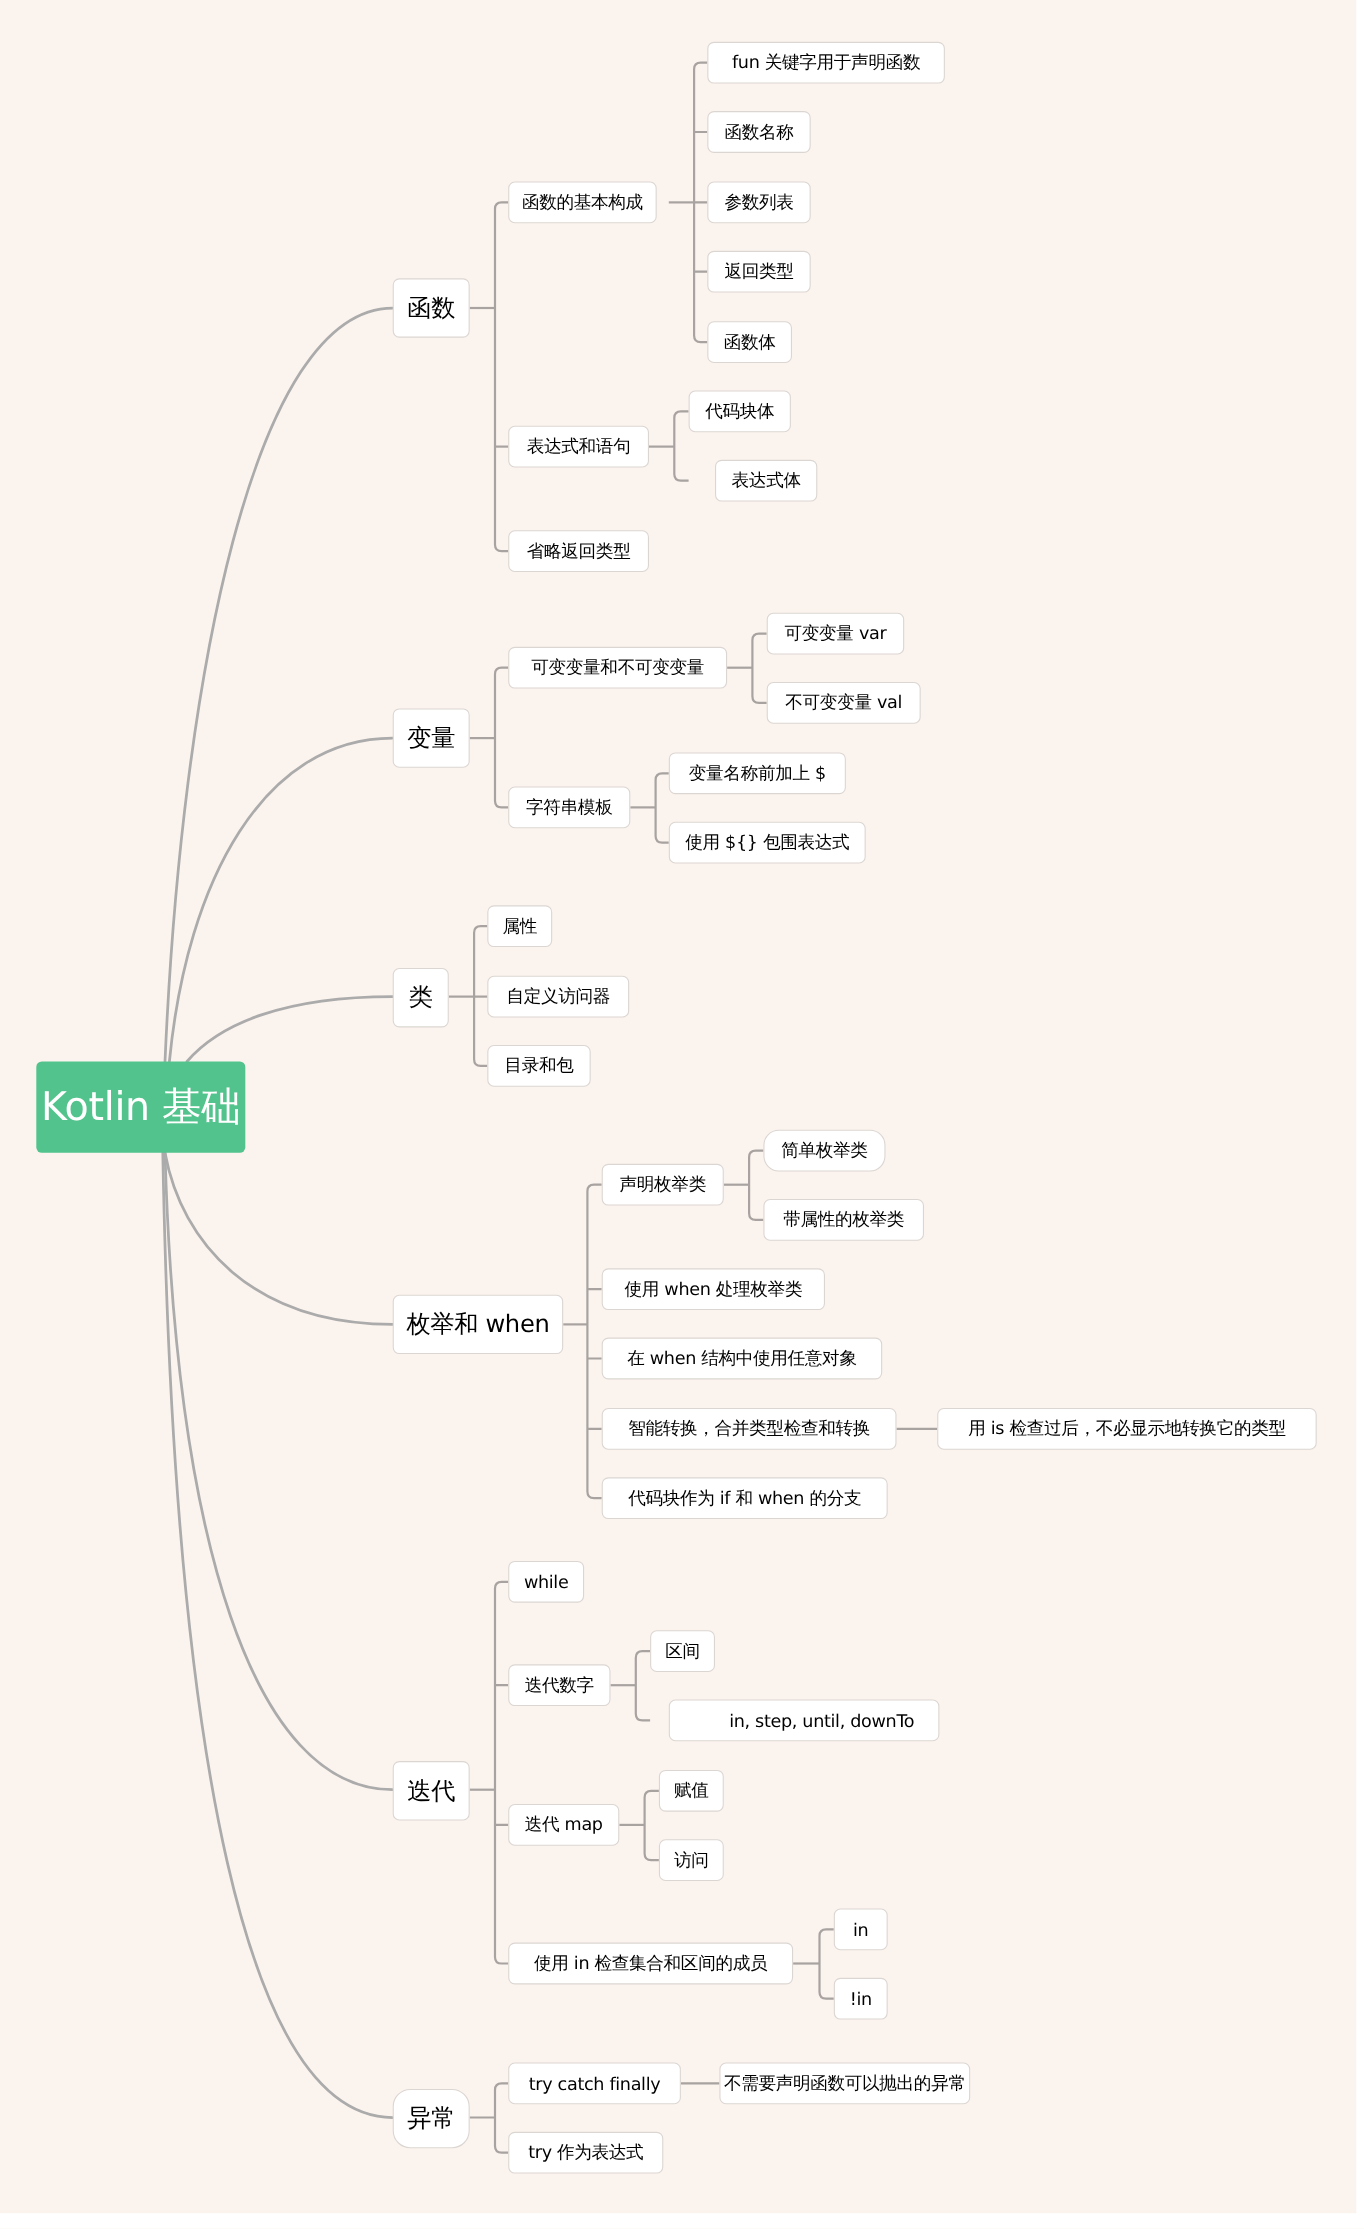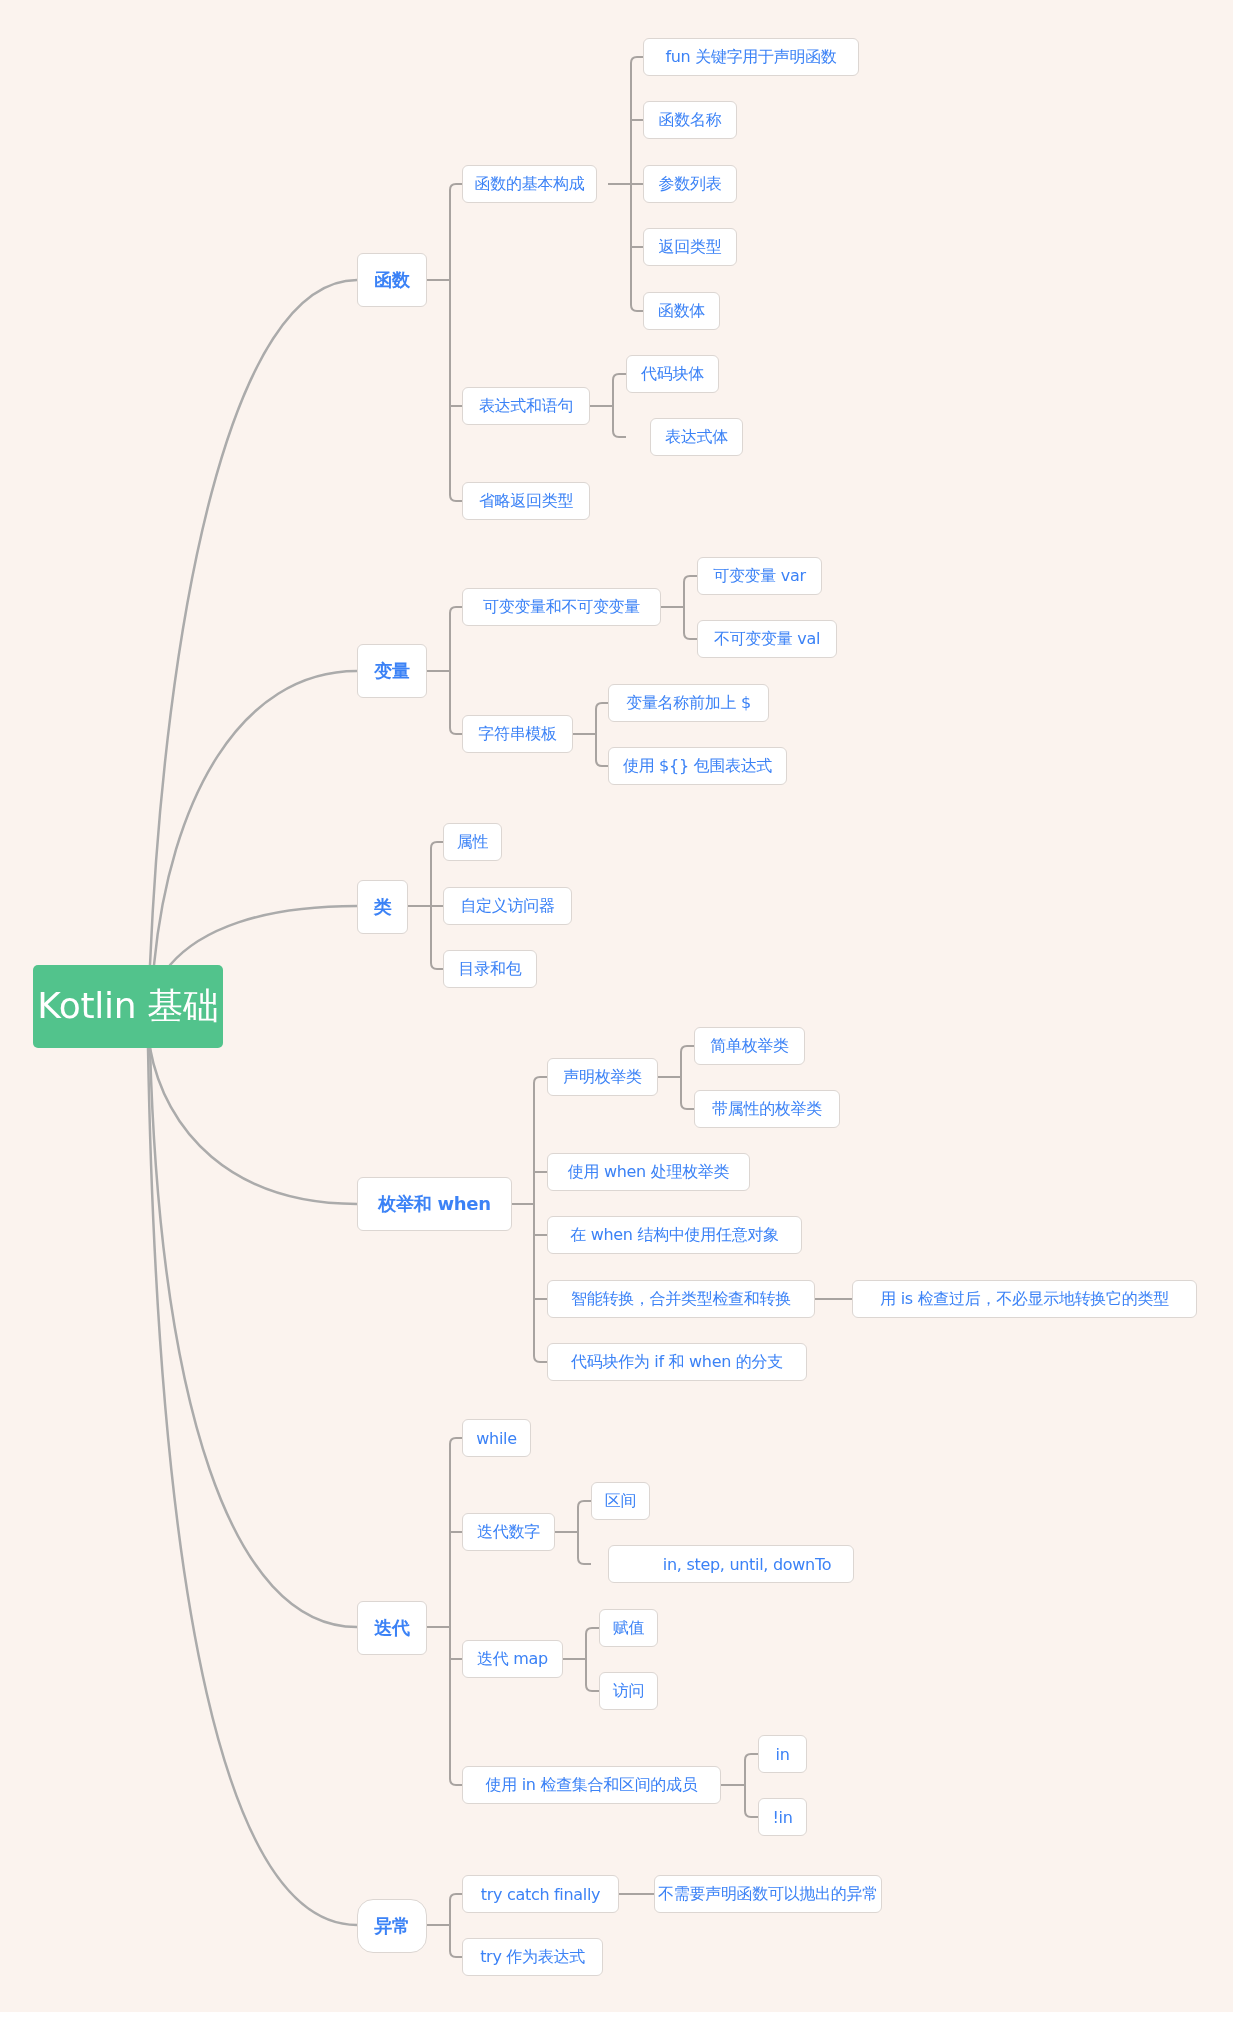--- a/index.html
+++ b/index.html
@@ -1,23 +1,23 @@
 <!DOCTYPE html>
 <html><head>
 <meta charset="utf-8">
 <style>
   html, body { margin:0; padding:0; }
   body { width:1240px; height:2026px; background:#ffffff; position:relative; overflow:hidden;
          font-family:"DejaVu Sans","Liberation Sans",sans-serif; }
   .canvas { position:absolute; left:0; top:0; width:1233px; height:2012px; background:#fbf3ee; }
   svg.lines { position:absolute; left:0; top:0; width:1233px; height:2012px; }
   .node { position:absolute; box-sizing:border-box; background:#ffffff; border:1.5px solid #dcd6d2;
-          border-radius:6px; color:#3b82f6; display:flex; align-items:center; justify-content:center;
+          border-radius:6px; color:#000000; display:flex; align-items:center; justify-content:center;
           white-space:nowrap; font-size:16px; height:38px; letter-spacing:-0.3px; cursor:pointer; }
-  .node.l1 { font-size:18px; height:54px;font-weight:bold; }
+  .node.l1 { font-size:22px; height:54px; }
   .node.root { background:#52c38c; border:none; color:#ffffff; font-size:36px; border-radius:5px; }
 </style>
 </head>
 <body>
 
 <div class="canvas">
   <svg class="lines" viewBox="0 0 1233 2012">
     <g fill="none" stroke="#ababab" stroke-width="2.5" stroke-linecap="round">
 
       <path d="M150 965 C 165 620, 230 280, 357 280"></path>
@@ -96,21 +96,21 @@
   <div class="node" style="left:608px;top:684px;width:161px;">变量名称前加上 $</div>
   <div class="node" style="left:608px;top:747px;width:179px;">使用 ${} 包围表达式</div>
 
   <div class="node l1" style="left:357px;top:880px;width:51px;">类</div>
   <div class="node" style="left:443px;top:823px;width:59px;">属性</div>
   <div class="node" style="left:443px;top:887px;width:129px;">自定义访问器</div>
   <div class="node" style="left:443px;top:950px;width:94px;">目录和包</div>
 
   <div class="node l1" style="left:357px;top:1177px;width:155px;">枚举和 when</div>
   <div class="node" style="left:547px;top:1058px;width:111px;">声明枚举类</div>
-  <div class="node" style="left:694px;top:1027px;width:111px;">简单枚举类</div>
+  <div class="node" style="left:694px;top:1027px;width:111px;border-radius:14px;">简单枚举类</div>
   <div class="node" style="left:694px;top:1090px;width:146px;">带属性的枚举类</div>
   <div class="node" style="left:547px;top:1153px;width:203px;">使用 when 处理枚举类</div>
   <div class="node" style="left:547px;top:1216px;width:255px;">在 when 结构中使用任意对象</div>
   <div class="node" style="left:547px;top:1280px;width:268px;">智能转换，合并类型检查和转换</div>
   <div class="node" style="left:852px;top:1280px;width:345px;">用 is 检查过后，不必显示地转换它的类型</div>
   <div class="node" style="left:547px;top:1343px;width:260px;">代码块作为 if 和 when 的分支</div>
 
   <div class="node l1" style="left:357px;top:1601px;width:70px;">迭代</div>
   <div class="node" style="left:462px;top:1419px;width:69px;">while</div>
   <div class="node" style="left:462px;top:1513px;width:93px;">迭代数字</div>

